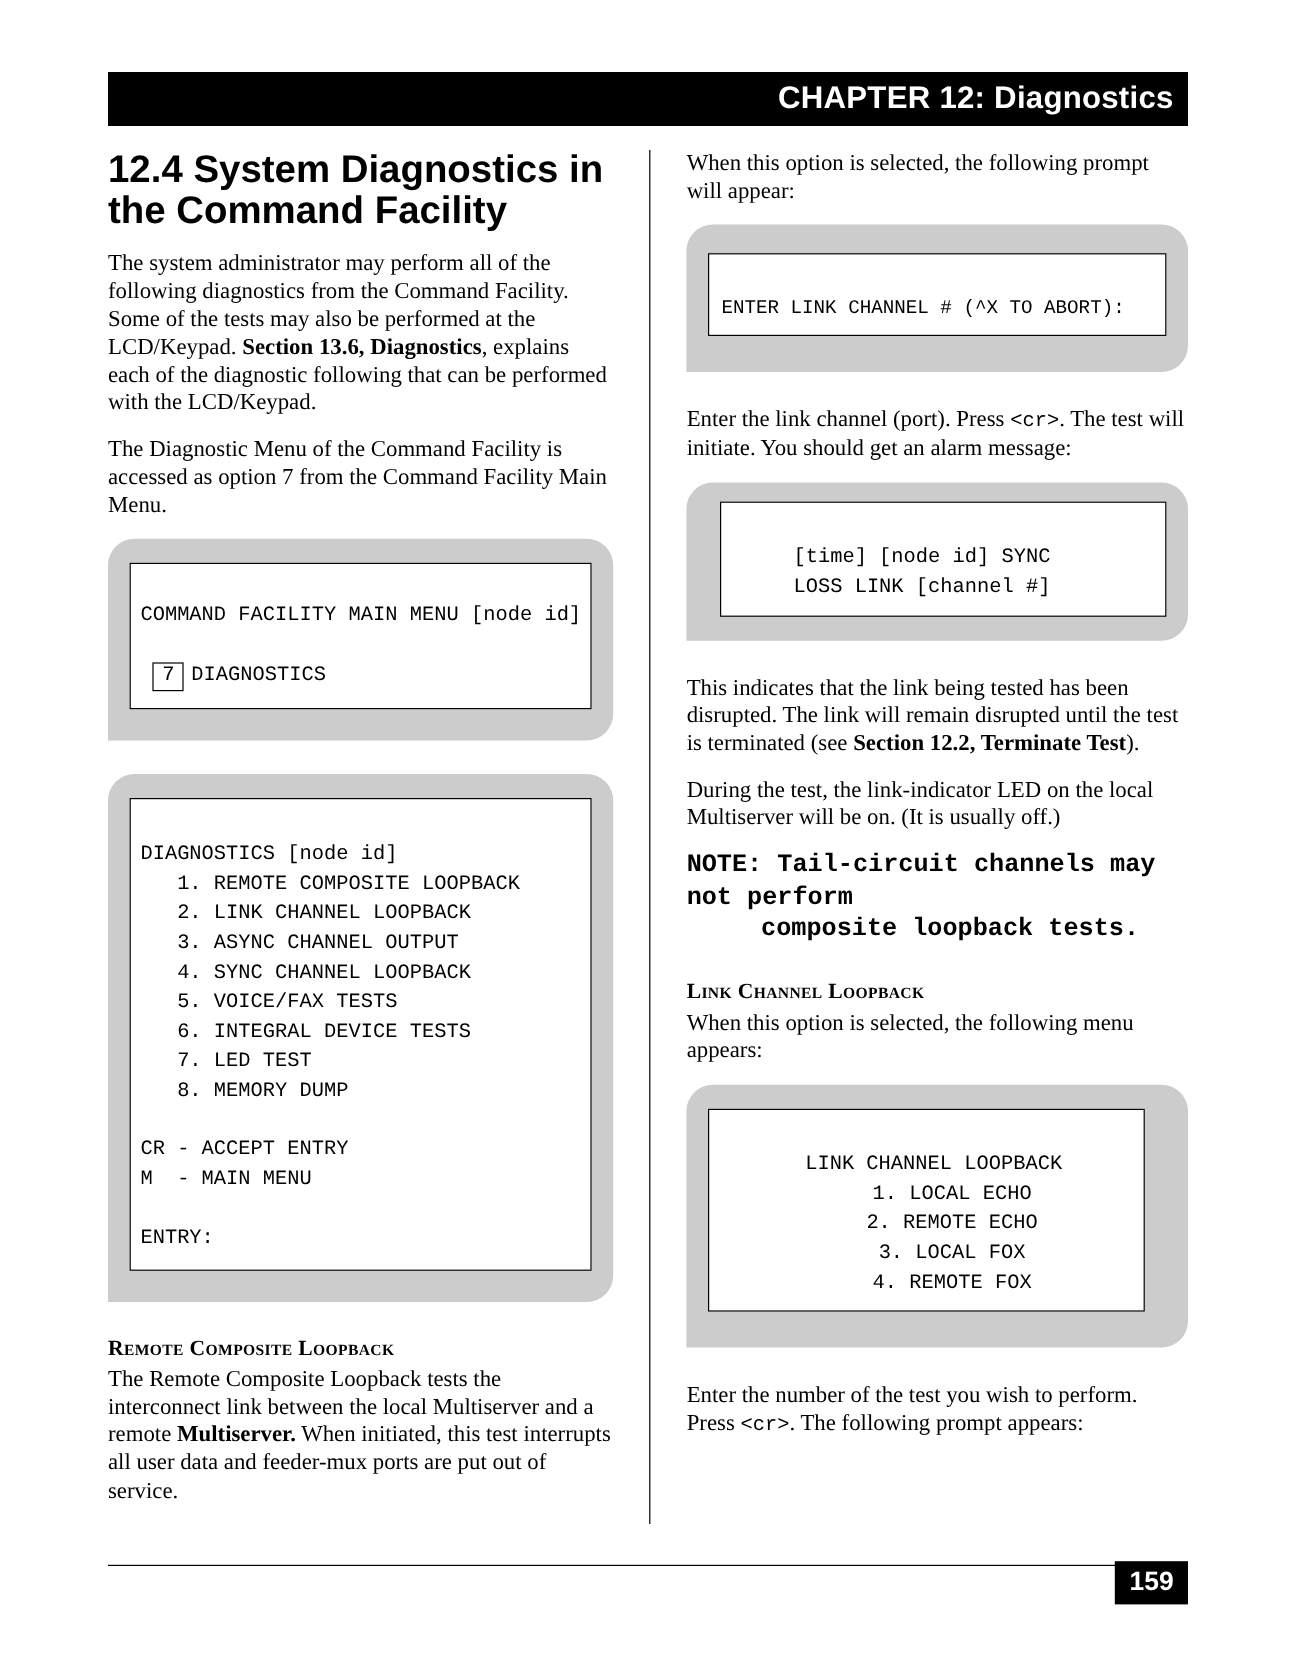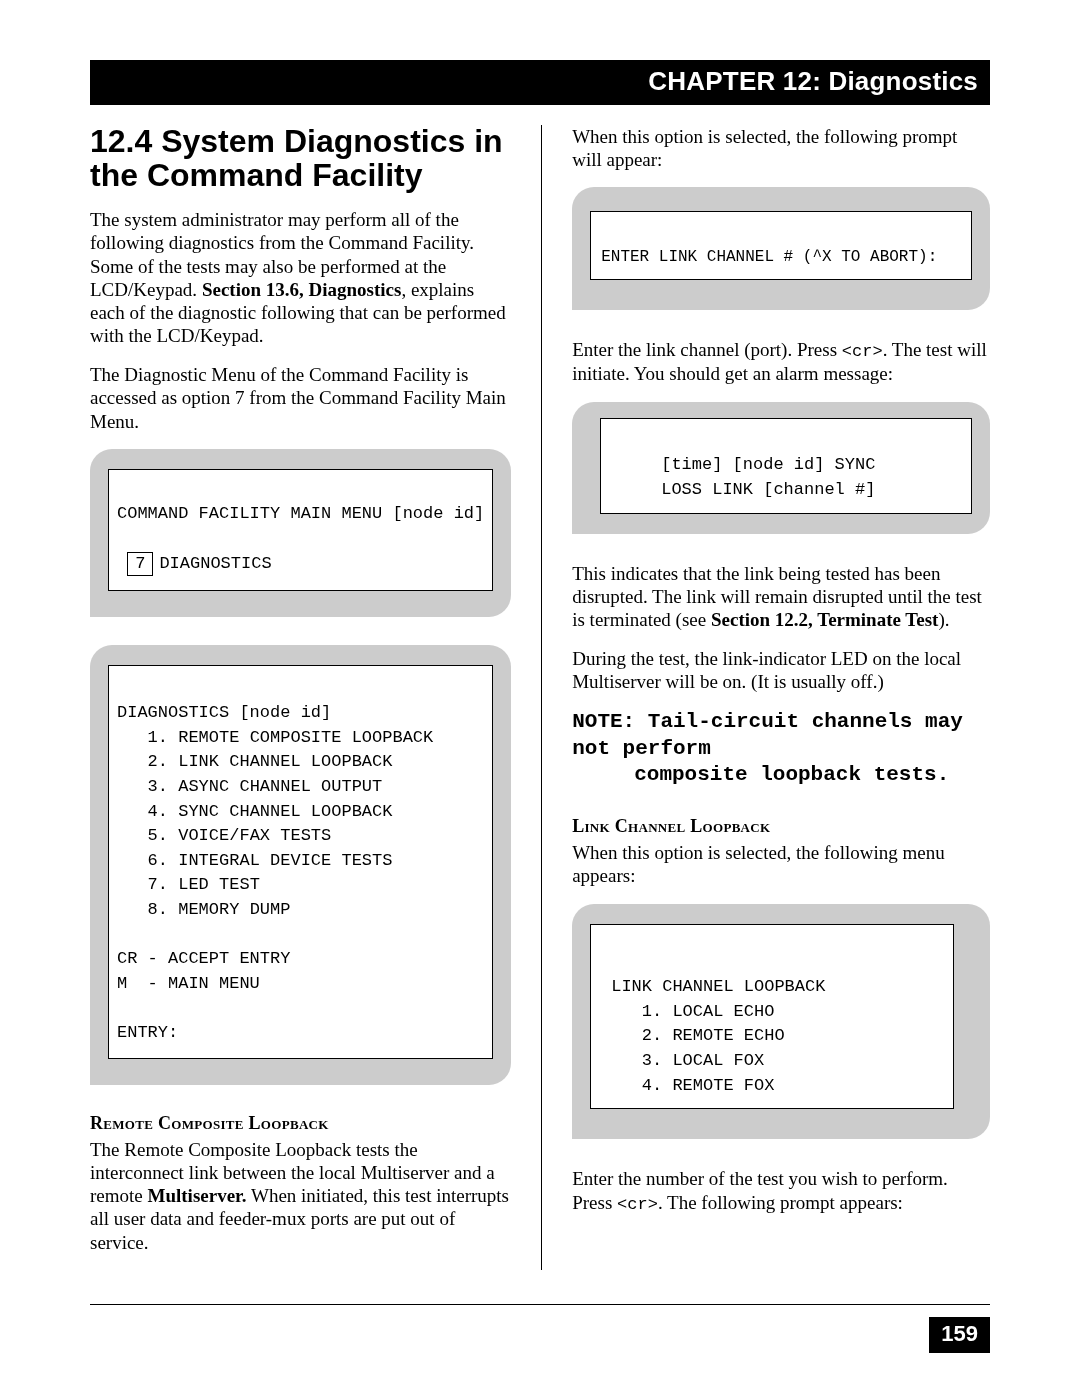--- a/index.html
+++ b/index.html
@@ -103,21 +103,21 @@
   .footer-rule {
     position: absolute;
     left: 90px;
     right: 90px;
     bottom: 92px;
     border-top: 1px solid #000;
   }
   .page-num {
     position: absolute;
     right: 90px;
-    bottom: 44px;
+    bottom: 60px;
     background: #000;
     color: #fff;
     font-family: "Helvetica Neue Condensed", "Arial Narrow", Arial, sans-serif;
     font-weight: 700;
     font-size: 22px;
     padding: 4px 12px 6px 12px;
   }
   b { font-weight: 700; margin-top: 24px; }
 </style>
 </head>
@@ -200,21 +200,21 @@
 
       <div class="note">
         <span>NOTE:  Tail-circuit channels may not perform</span><br>
         <span class="note-indent">composite loopback tests.</span>
       </div>
 
       <div class="subhead" style="margin-top:28px;">Link Channel Loopback</div>
       <p>When this option is selected, the following menu appears:</p>
 
       <div class="screen-box" style="padding:20px 36px 30px 18px;">
-        <div class="screen-inner" style="padding:26px 8px 10px 20px;">
+        <div class="screen-inner" style="padding:10px 8px 10px 20px;text-align:center;">
 <span>LINK CHANNEL LOOPBACK</span>
    <span>1. LOCAL ECHO</span>
    <span>2. REMOTE ECHO</span>
    <span>3. LOCAL FOX</span>
    <span>4. REMOTE FOX</span></div>
       </div>
 
       <p>
         <span>Enter the number of the test you wish to perform.  Press </span><span class="mono">&lt;cr&gt;</span><span>.  The following prompt appears:</span>
       </p>

